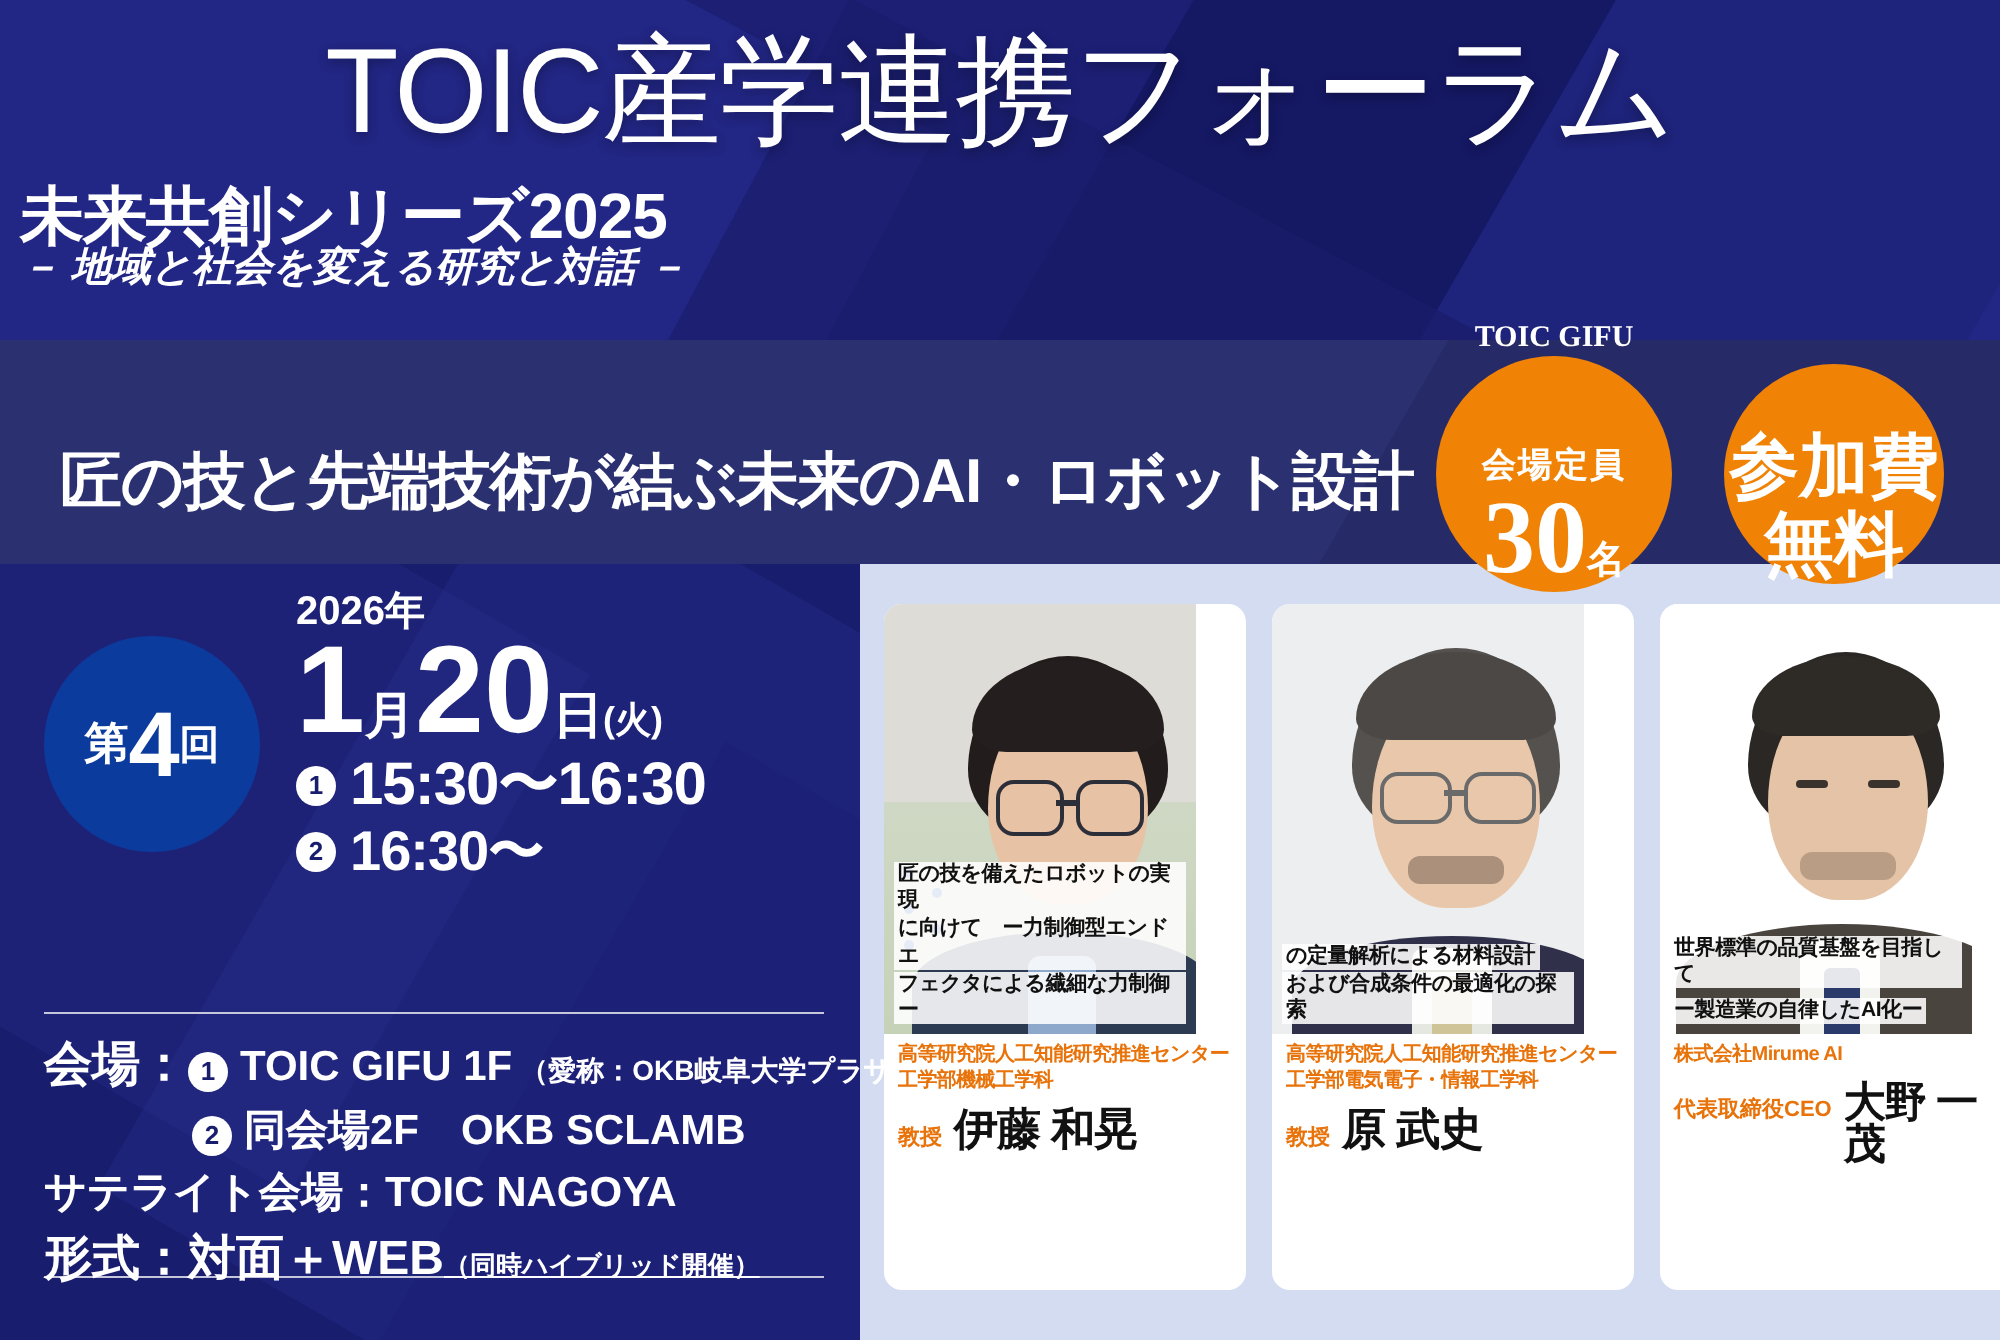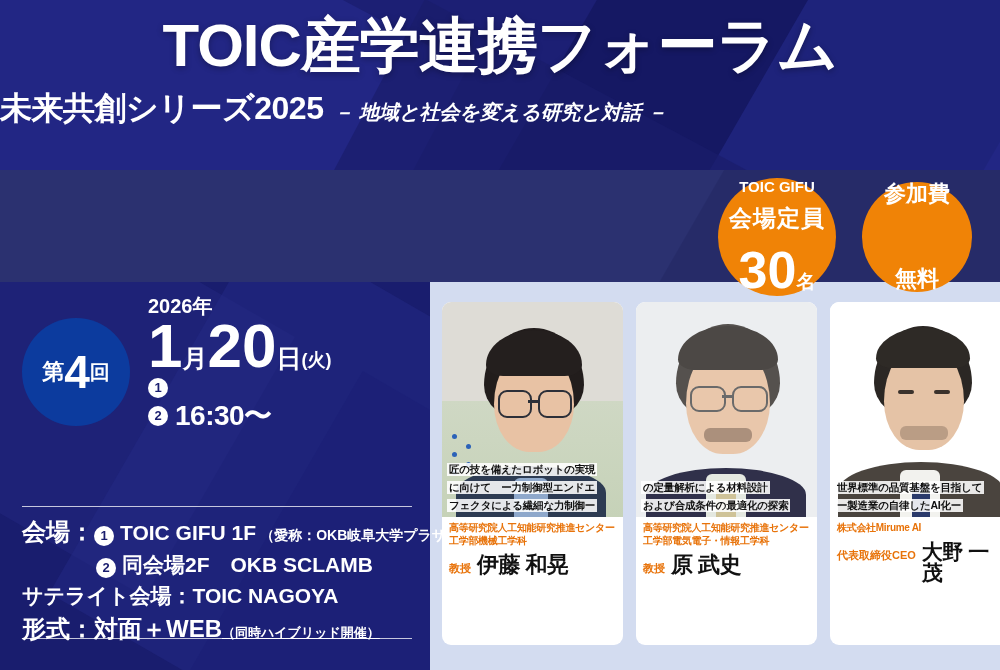--- a/index.html
+++ b/index.html
@@ -26,27 +26,28 @@
   .header .diag3{
     position:absolute;left:760px;top:-60px;width:500px;height:420px;
     background:#272d93;transform:rotate(30deg);opacity:.5;
   }
   .header .diag4{
     position:absolute;left:330px;top:80px;width:420px;height:300px;
     background:#191d6b;transform:rotate(28deg);opacity:.7;
   }
   .header-inner{position:relative;z-index:3;text-align:center;}
   .title-main{
-    color:#ffffff;font-weight:bold;font-size:60px;letter-spacing:-1px;
+    color:#ffffff;font-weight:normal;font-size:60px;letter-spacing:-1px;
     margin-top:16px;line-height:1;white-space:nowrap;
     text-shadow:0 2px 6px rgba(0,0,0,.3);
   }
   .title-sub-row{
-    margin-top:16px;display:flex;align-items:baseline;justify-content:flex-start;
+    margin-top:16px;display:flex;align-items:baseline;justify-content:flex-end;
     white-space:nowrap;
+    flex-direction:column;
   }
   .title-sub{
     color:#ffffff;font-weight:bold;font-size:32px;letter-spacing:-.5px;line-height:1;
   }
   .title-tag{
     color:#ffffff;font-weight:bold;font-size:20px;line-height:1;margin-left:10px;font-style:italic;
   }
 
   
   .subbar{
@@ -59,31 +60,31 @@
   }
   .subbar-text{
     position:absolute;left:30px;top:50px;z-index:3;
     color:#ffffff;font-weight:bold;font-size:31px;letter-spacing:-.5px;
     white-space:nowrap;
   }
 
   
   .badge{
     position:absolute;border-radius:50%;background:#f08306;
-    display:flex;flex-direction:column;align-items:center;justify-content:space-between;
-    color:#ffffff;text-align:center;z-index:12;
+    display:flex;flex-direction:column;align-items:center;justify-content:flex-end;
+    color:#ffffff;text-align:center;z-index:12;font-family:Liberation Serif, serif;
   }
   #badge-capacity{left:718px;top:178px;width:118px;height:118px;}
   #badge-capacity .b-l1{font-size:15px;font-weight:bold;line-height:1.15;}
-  #badge-capacity .b-l2{font-size:23px;font-weight:bold;line-height:1.2;letter-spacing:1px;}
+  #badge-capacity .b-l2{font-size:17px;font-weight:bold;line-height:1.2;letter-spacing:1px;margin-top:44px;}
   #badge-capacity .b-l3{line-height:1;margin-top:1px;}
   #badge-capacity .b-num{font-size:52px;font-weight:bold;}
   #badge-capacity .b-unit{font-size:19px;font-weight:bold;}
   #badge-fee{left:862px;top:182px;width:110px;height:110px;}
-  #badge-fee .b-l1,#badge-fee .b-l2{font-size:22px;font-weight:bold;line-height:1.12;}
+  #badge-fee .b-l1,#badge-fee .b-l2{font-size:35px;font-weight:bold;line-height:1.12;}
 
   
   .leftpanel{
     position:absolute;left:0;top:282px;width:430px;height:388px;
     background:#191d6e;overflow:hidden;
   }
   .leftpanel .ldiag1{
     position:absolute;left:-60px;top:-40px;width:300px;height:300px;
     background:#222780;transform:rotate(30deg);opacity:.55;
   }
@@ -137,21 +138,21 @@
   
   .rightpanel{
     position:absolute;left:430px;top:282px;width:570px;height:388px;
     background:#d3dcf0;
   }
   .cards{position:absolute;left:442px;top:302px;display:flex;gap:13px;z-index:10;}
   .card{
     width:181px;height:343px;background:#ffffff;border-radius:9px;overflow:hidden;
     display:flex;flex-direction:column;
   }
-  .photo{width:181px;height:215px;position:relative;overflow:hidden;}
+  .photo{width:156px;height:215px;position:relative;overflow:hidden;}
   .cap{
     position:absolute;left:0;right:0;bottom:0;padding:0 5px 4px 5px;
   }
   .cap-line{
     display:inline-block;background:rgba(255,255,255,.88);color:#111;
     font-size:10.5px;font-weight:bold;line-height:1.28;padding:0 2px;
     letter-spacing:-.2px;
   }
   .meta{padding:4px 7px 0 7px;flex:1;}
   .affil{color:#e8730a;font-size:10px;font-weight:bold;line-height:1.3;letter-spacing:-.3px;}
@@ -189,20 +190,21 @@
       <div class="title-main">TOIC産学連携フォーラム</div>
       <div class="title-sub-row">
         <span class="title-sub">未来共創シリーズ2025</span>
         <span class="title-tag">－ 地域と社会を変える研究と対話 －</span>
       </div>
     </div>
   </div>
 
   <div class="subbar">
     <div class="sdiag"></div>
+    <div class="subbar-text">匠の技と先端技術が結ぶ未来のAI・ロボット設計</div>
   </div>
 
   <div class="badge" id="badge-capacity">
     <div class="b-l1">TOIC GIFU</div>
     <div class="b-l2">会場定員</div>
     <div class="b-l3">
       <span class="b-num">30</span><span class="b-unit">名</span>
     </div>
   </div>
 
@@ -227,20 +229,21 @@
     <div class="d-year">2026年</div>
     <div class="d-main">
       <span class="d-big">1</span>
       <span class="d-sm">月</span>
       <span class="d-big">20</span>
       <span class="d-sm">日</span>
       <span class="d-dow">(火)</span>
     </div>
     <div class="d-time">
       <span class="numcircle">1</span>
+      <span class="t-text">15:30〜16:30</span>
     </div>
     <div class="d-time">
       <span class="numcircle">2</span>
       <span class="t-text sm">16:30〜</span>
     </div>
   </div>
 
   <div class="hr-line" id="hr-top"></div>
 
   <div class="venue">

